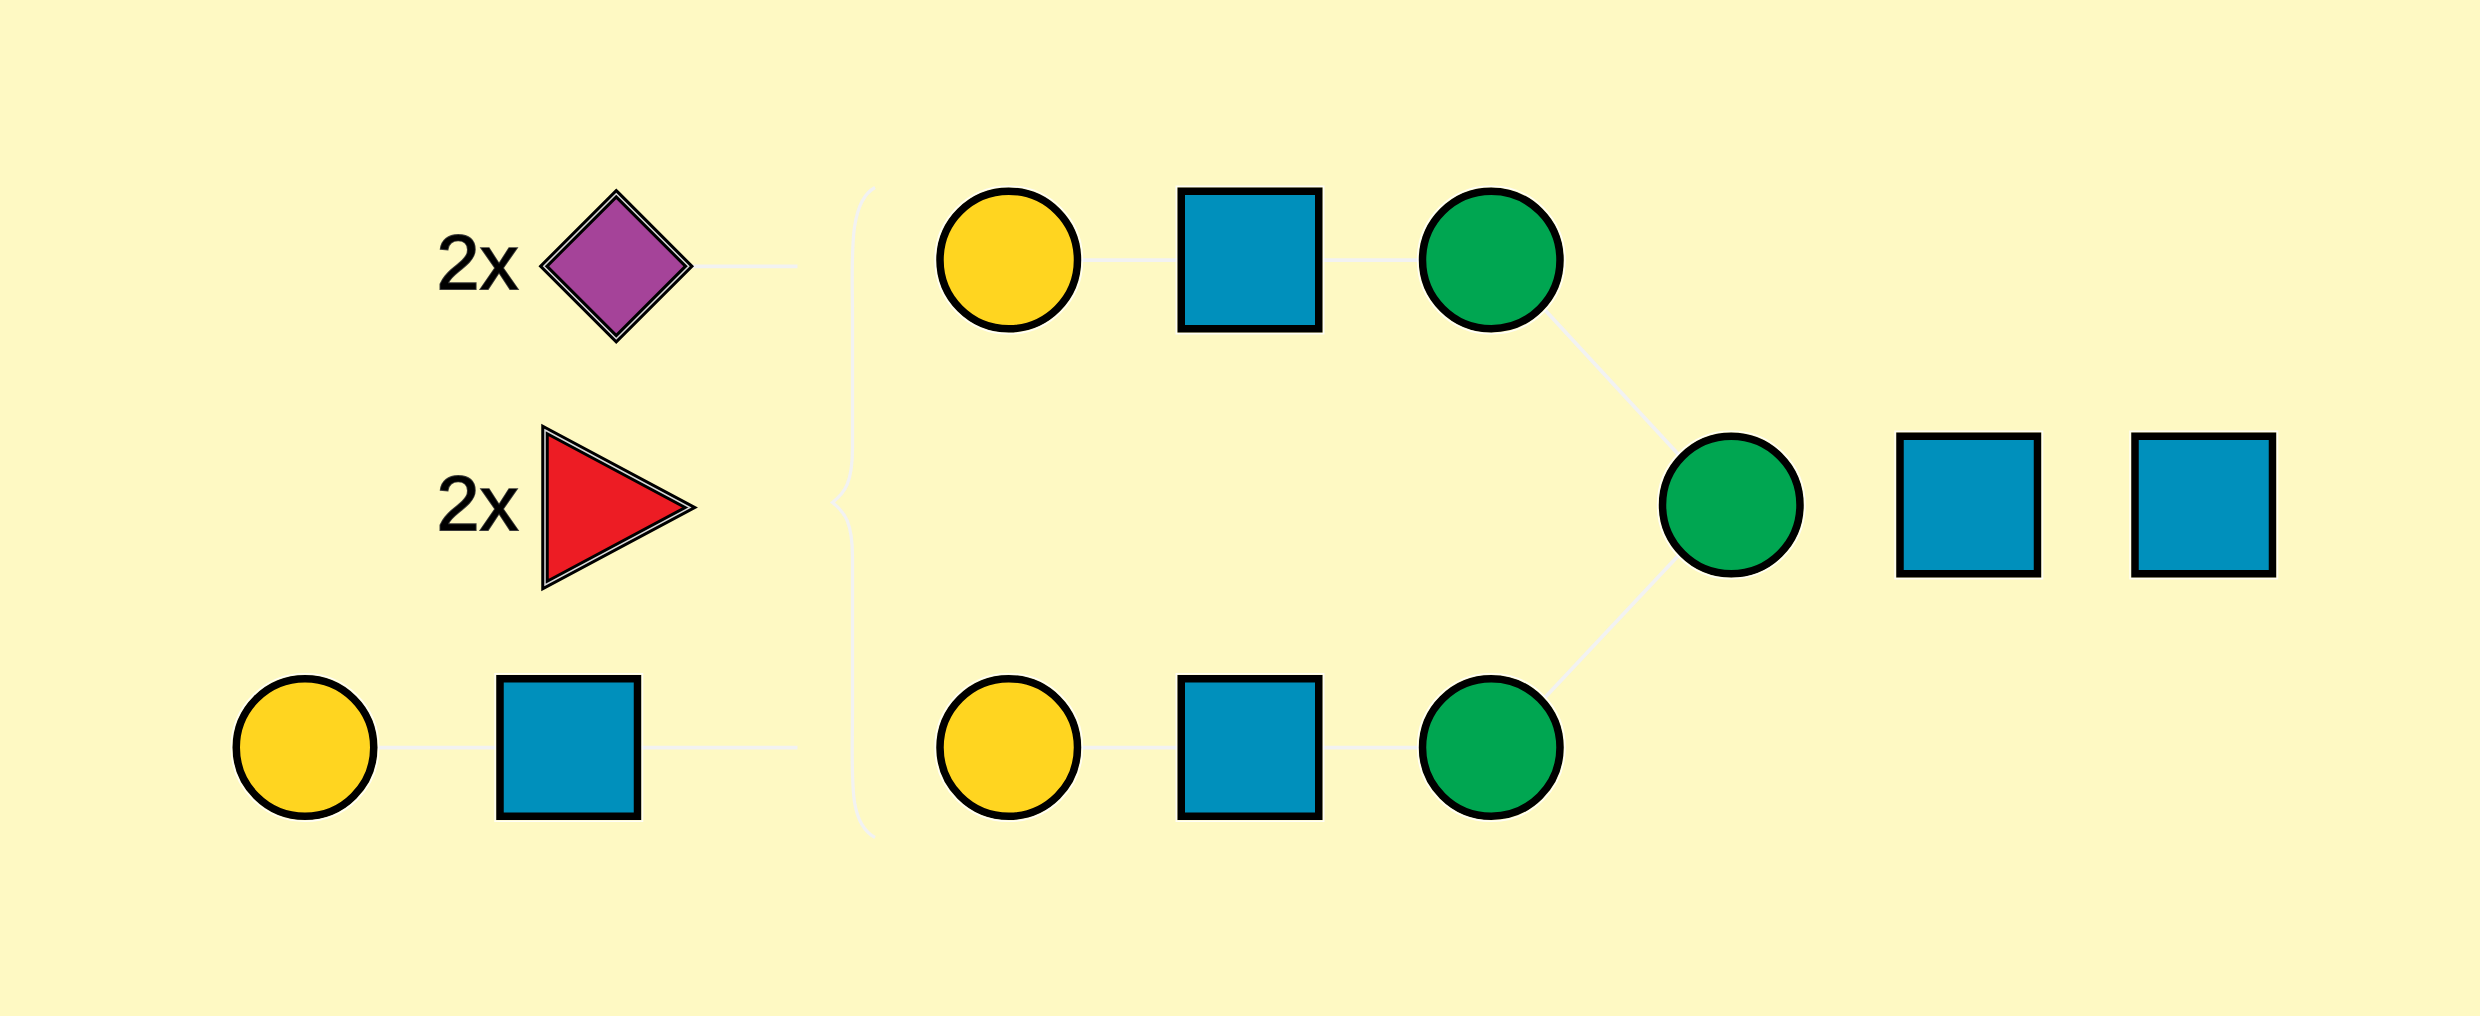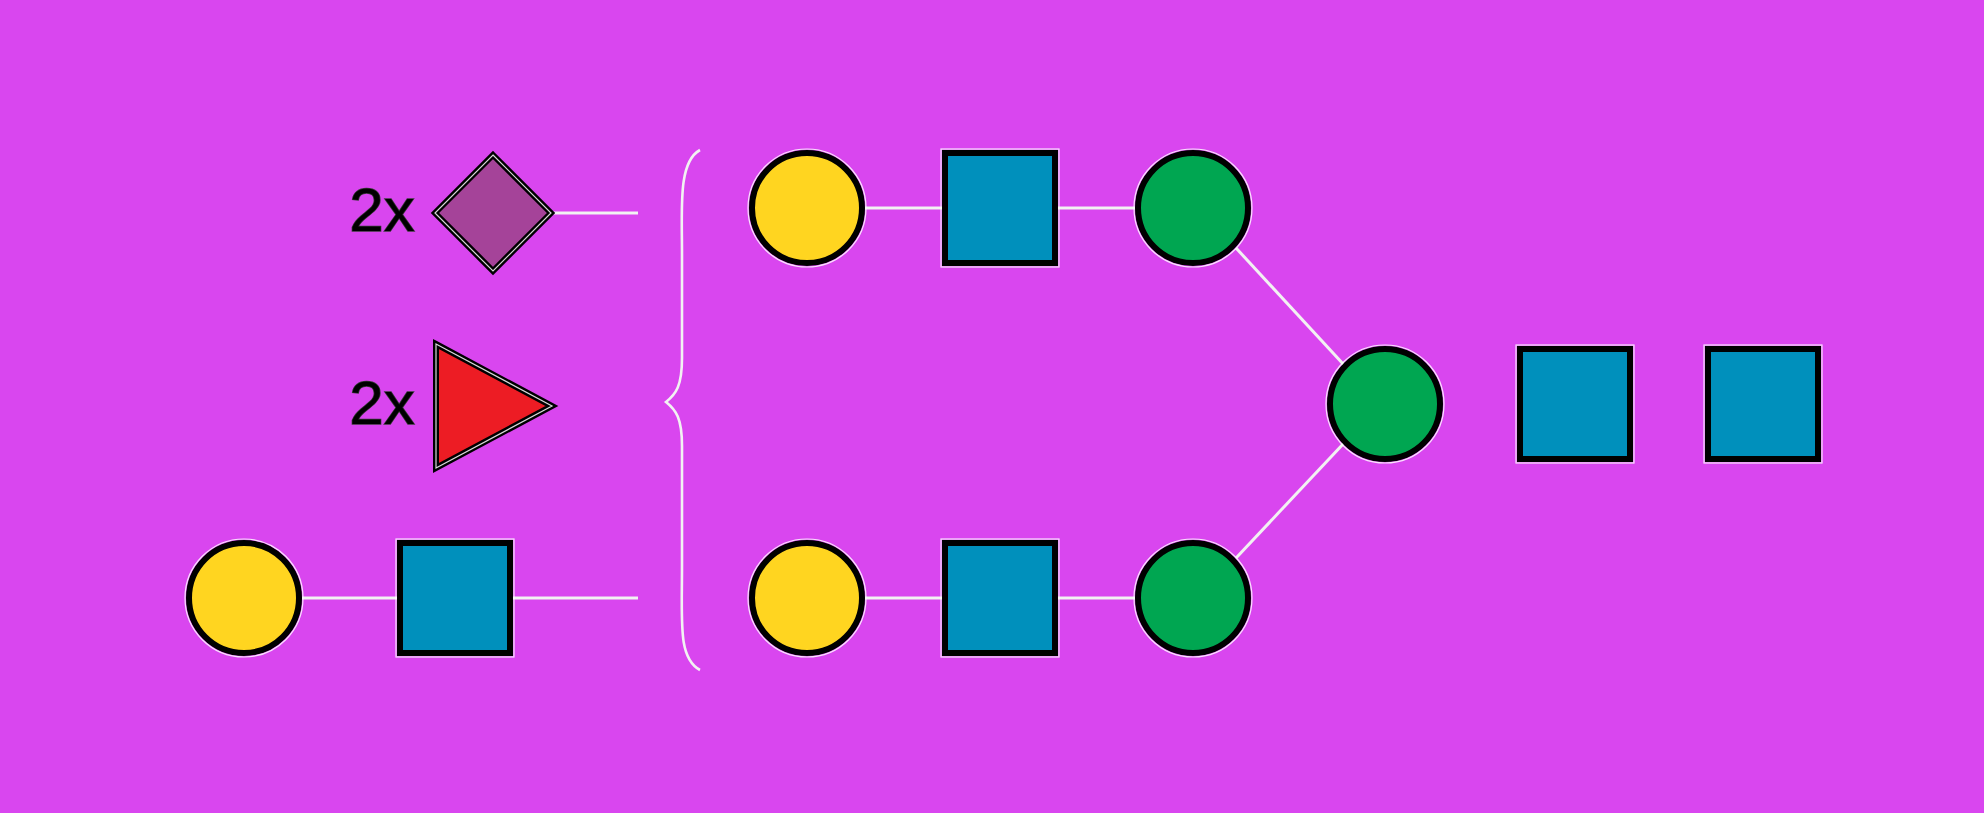--- a/index.html
+++ b/index.html
@@ -8,21 +8,21 @@
     padding: 0;
     background: #000000;
   }
   body {
     font-family: "Liberation Sans", sans-serif;
   }
   #canvas {
     position: relative;
     width: 1984px;
     height: 813px;
-    background: #d946ef;
+    background: #fef9c3;
     overflow: hidden;
   }
   #glycan-svg {
     position: absolute;
     left: 0;
     top: 0;
     width: 1984px;
     height: 813px;
     display: block;
   }

